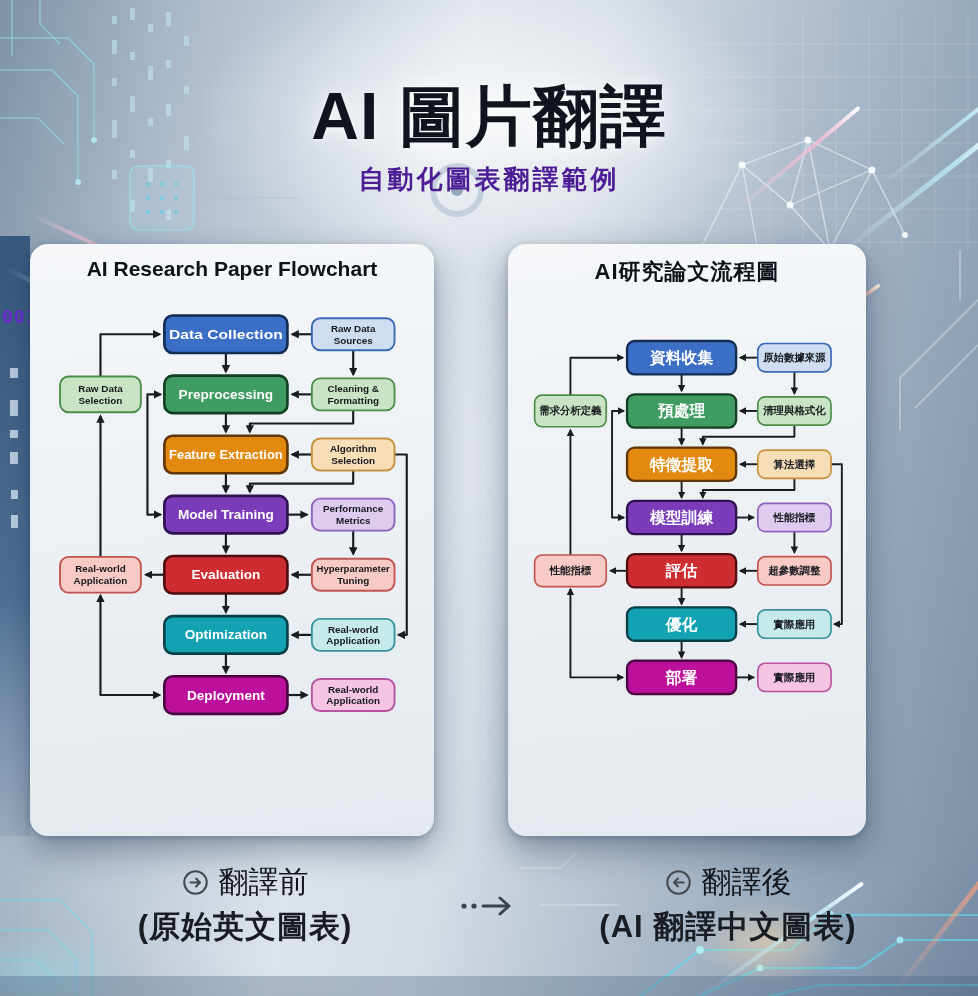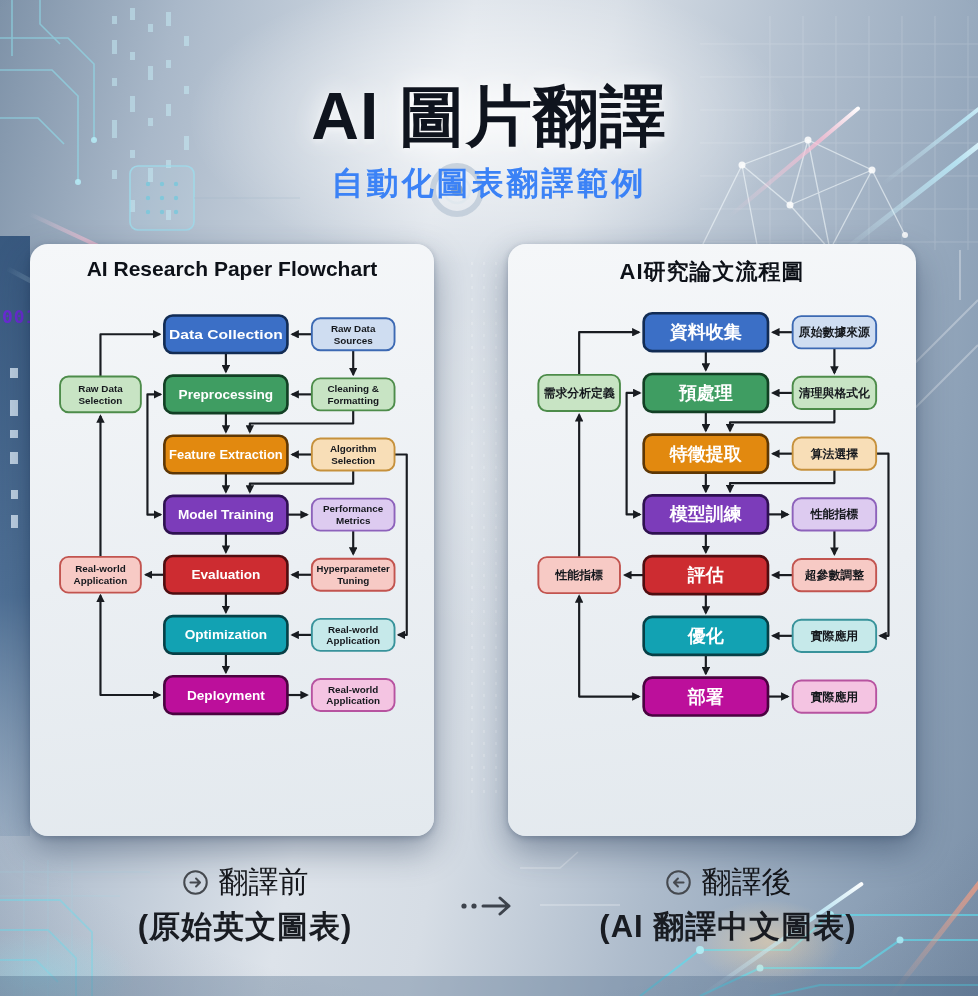--- a/index.html
+++ b/index.html
@@ -9,29 +9,29 @@
     background:
       radial-gradient(ellipse 430px 210px at 50% 12%, rgba(255,255,255,.75), rgba(255,255,255,0) 70%),
       linear-gradient(102deg,#7e92a8 0%,#a9b8c9 15%,#dde3ea 40%,#d6dde5 52%,#aebccc 70%,#8da1b7 88%,#7b90a8 100%);
   }
   .decor{position:absolute;left:0;top:0;z-index:0;}
   .vignette{position:absolute;left:0;top:0;right:0;bottom:0;z-index:1;pointer-events:none;
     background:radial-gradient(ellipse 120% 100% at 50% 42%, rgba(0,0,0,0) 58%, rgba(36,56,86,.34) 100%);}
   header{position:absolute;left:0;right:0;top:0;z-index:2;text-align:center;}
   h1{position:absolute;left:0;right:0;top:64px;margin:8px;font-size:66px;font-weight:bold;
      color:#0f141e;letter-spacing:1px;text-shadow:0 0 26px rgba(255,255,255,.95),0 2px 6px rgba(255,255,255,.5);}
-  .subtitle{position:absolute;left:0;right:0;top:162px;font-size:32px;font-weight:600;
-     color:#3b82f6;letter-spacing:3px;}
+  .subtitle{position:absolute;left:0;right:0;top:162px;font-size:26px;font-weight:600;
+     color:#4c1d95;letter-spacing:3px;}
   .edge-digits{position:absolute;left:2px;top:306px;z-index:1;font-family:"DejaVu Sans Mono", monospace;
      font-size:18px;font-weight:bold;color:#6d28d9;letter-spacing:1px;opacity:.95;}
   .panel{position:absolute;top:244px;height:592px;border-radius:18px;z-index:2;
      background:linear-gradient(175deg,#f5f7f9 0%,#ebeff3 55%,#e3e9ee 100%);
      box-shadow:0 14px 34px rgba(24,44,74,.40),0 2px 6px rgba(24,44,74,.25);}
   .panel-left{left:30px;width:404px;}
-  .panel-right{left:508px;width:408px;}
+  .panel-right{left:508px;width:358px;}
   .panel h2{position:absolute;top:13px;left:0;right:0;margin:0;text-align:center;
      font-weight:bold;color:#0d1118;}
   .panel-left h2{font-size:21px;}
   .panel-right h2{font-size:22px;letter-spacing:1px;}
   svg.flow{position:absolute;left:0;top:0;width:100%;height:100%;}
   .footer-group{position:absolute;top:862px;z-index:2;text-align:center;}
   .fg-left{left:30px;width:430px;}
   .fg-right{left:508px;width:440px;}
   .footer-title{display:flex;align-items:center;justify-content:center;gap:10px;
      font-size:30px;font-weight:normal;color:#14161b;}

